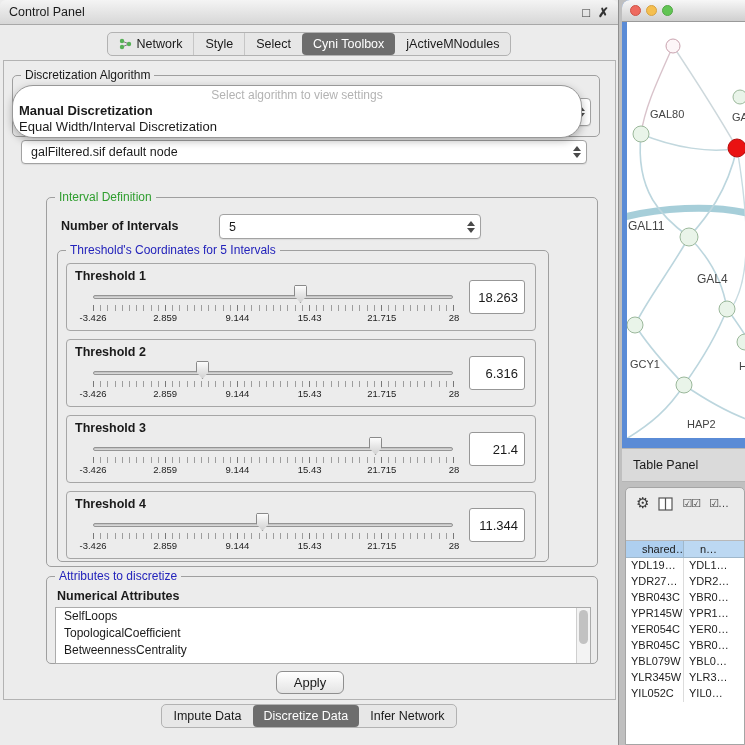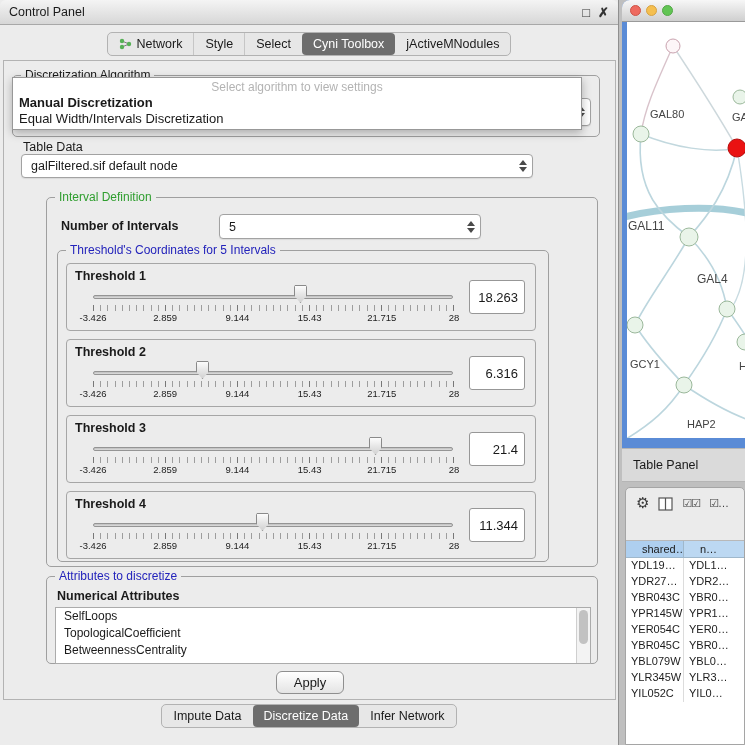--- a/index.html
+++ b/index.html
@@ -131,21 +131,21 @@
       <span class="group-title">Discretization Algorithm</span>
       <div class="combo" style="left:10px; top:22px; width:568px; height:28px;">
         <span class="stepper">
             <span class="tri-up"></span>
             <span class="tri-down"></span>
           </span>
       </div>
     </div>
 
     <div class="plain-label" style="left:19px; top:79px;">Table Data</div>
-    <div class="combo" style="left:17px; top:93px; width:512px; height:24px;">
+    <div class="combo" style="left:17px; top:79px; width:566px; height:24px;">
       <span>galFiltered.sif default node</span>
       <span class="stepper">
           <span class="tri-up"></span>
           <span class="tri-down"></span>
         </span>
     </div>
 
     <div class="group" style="left:42px; top:136px; width:552px; height:370px;">
       <span class="group-title t-green">Interval Definition</span>
 
@@ -235,24 +235,24 @@
         <div class="attr-item">TopologicalCoefficient</div>
         <div class="attr-item">BetweennessCentrality</div>
         <div class="vscroll">
             <div class="thumb-bar"></div>
           </div>
       </div>
     </div>
 
     <div class="apply-btn">Apply</div>
 
-    <div class="algo-popup" style="top:16px; left:8px;">
+    <div class="algo-popup" style="top:24px; left:8px;border-radius:21px;">
       <div class="popup-placeholder">Select algorithm to view settings</div>
       <div class="popup-opt bold">Manual Discretization</div>
-      <div class="popup-opt">Equal Width/Intervals Discretization</div>
+      <div class="popup-opt">Equal Width/Interval Discretization</div>
     </div>
 
   </div>
 
   <div class="tabstrip-row" style="top:704px;">
     <div class="tabstrip">
       <div class="tab">
           <span>Impute Data</span>
         </div>
       <div class="tab selected">

